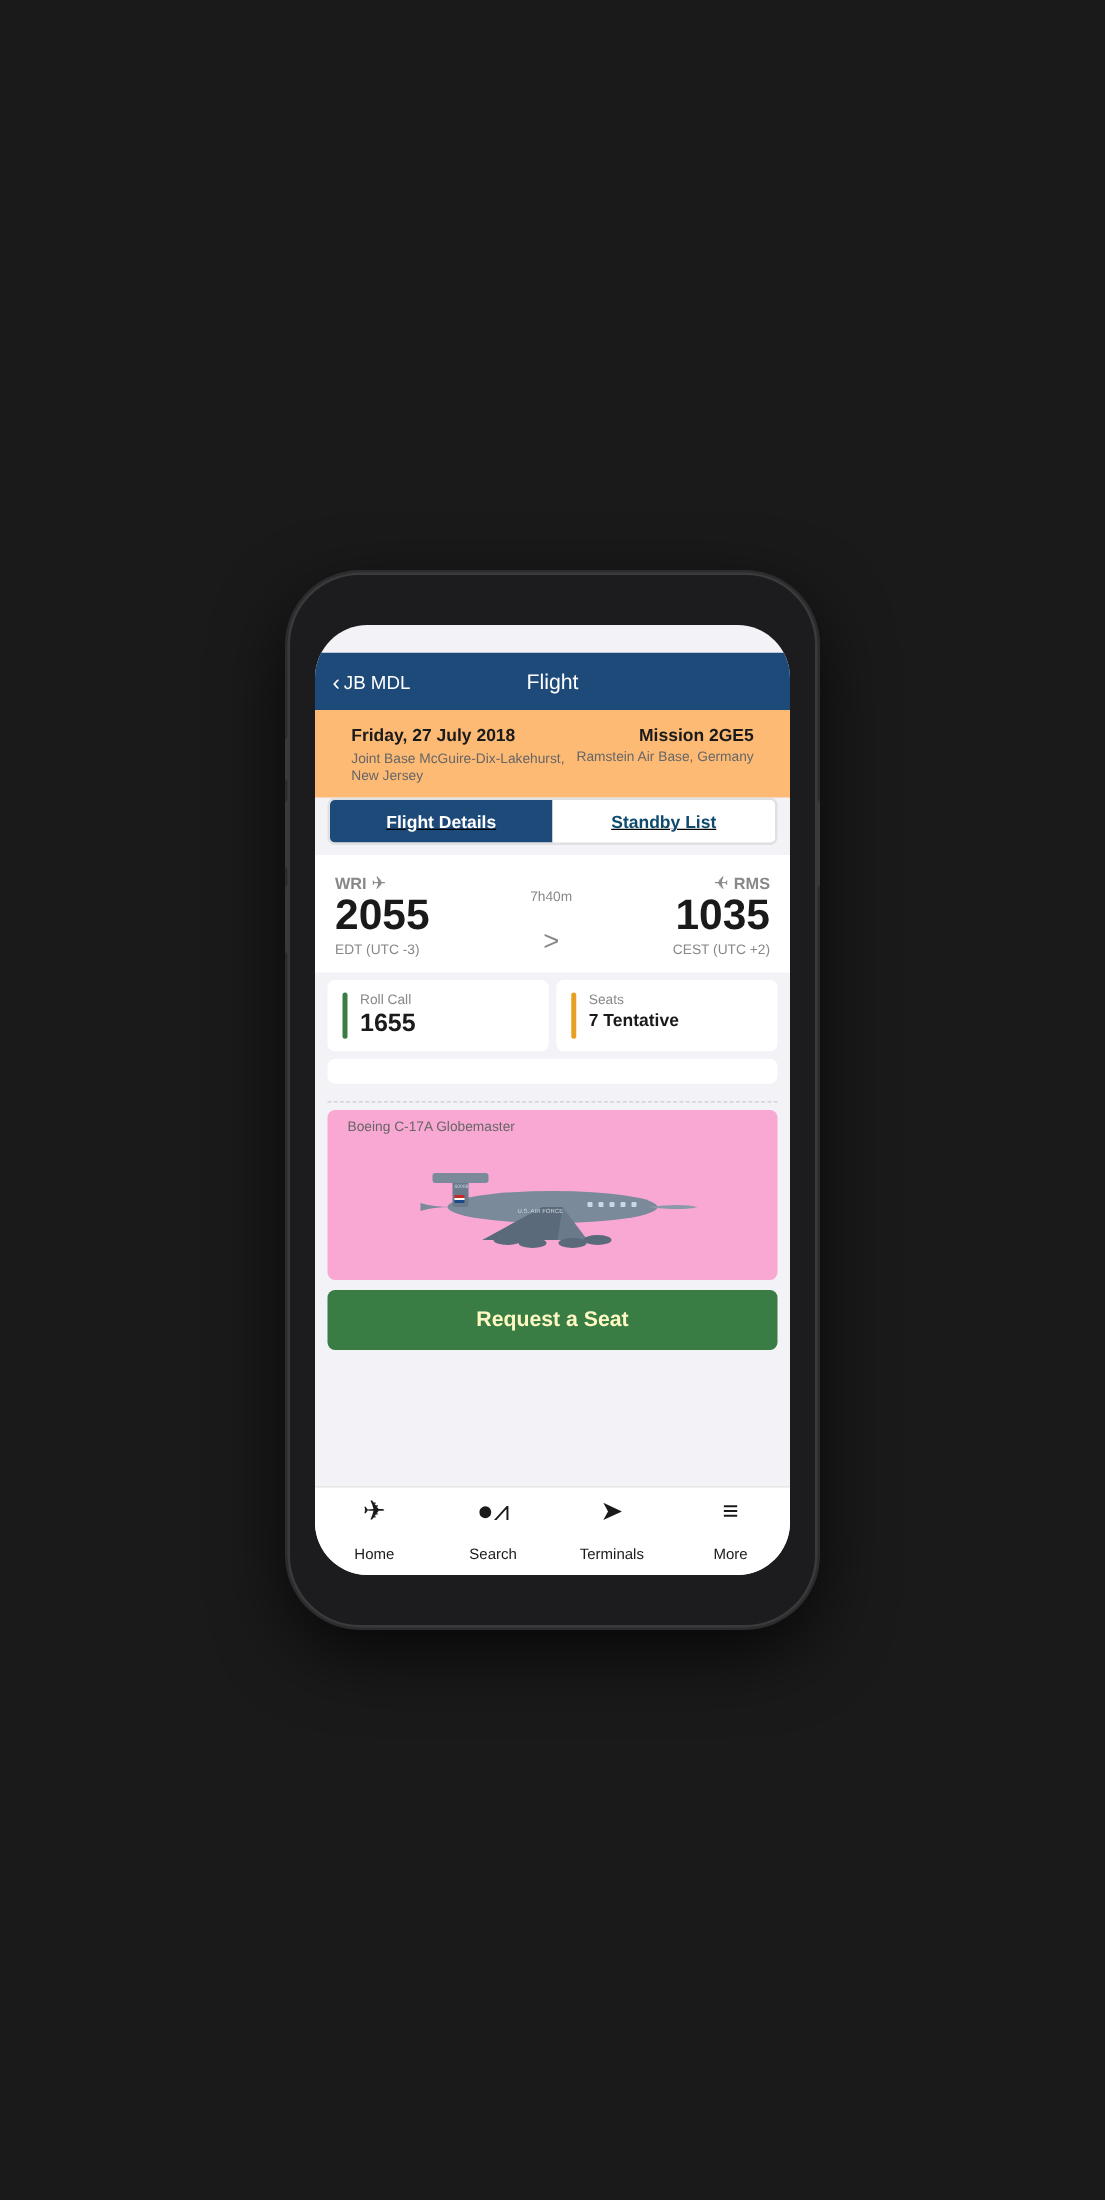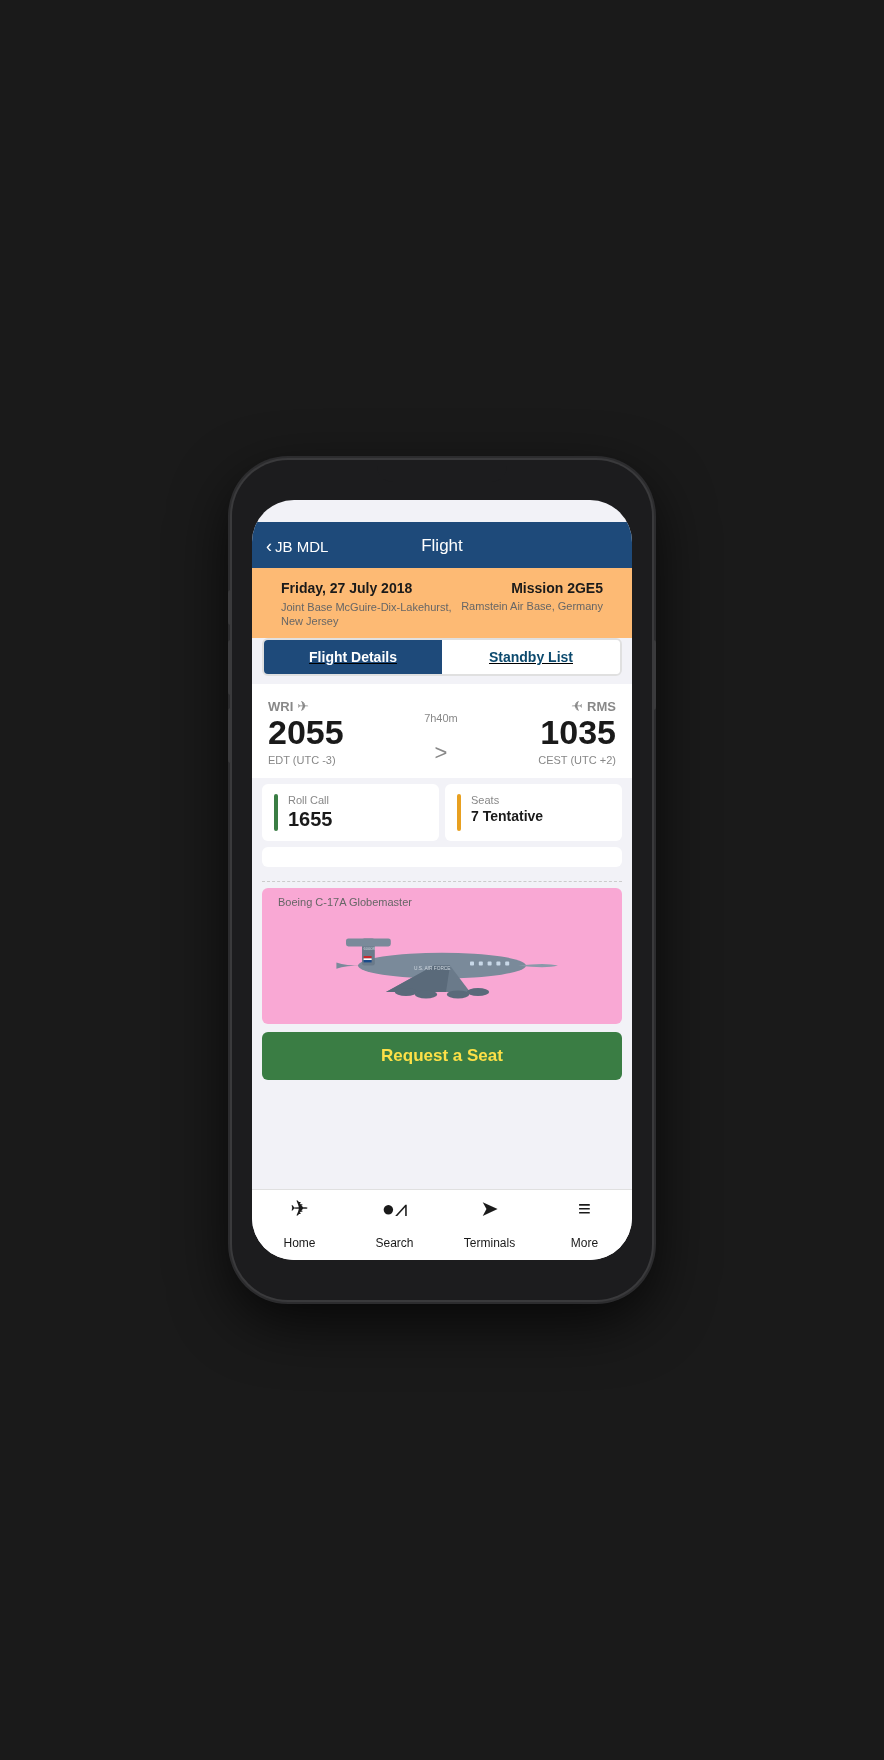--- a/index.html
+++ b/index.html
@@ -360,21 +360,21 @@
     }
     
     .aircraft-svg {
       width: 240px;
       height: 100px;
     }
 
     
     .request-btn {
       background: #3a7d44;
-      color: #fde047;
+      color: #fef9c3;
       font-size: 17px;
       font-weight: 600;
       border: none;
       border-radius: 6px;
       margin: 0 10px 10px;
       padding: 14px;
       cursor: pointer;
       text-align: center;
       flex-shrink: 0;
     }

